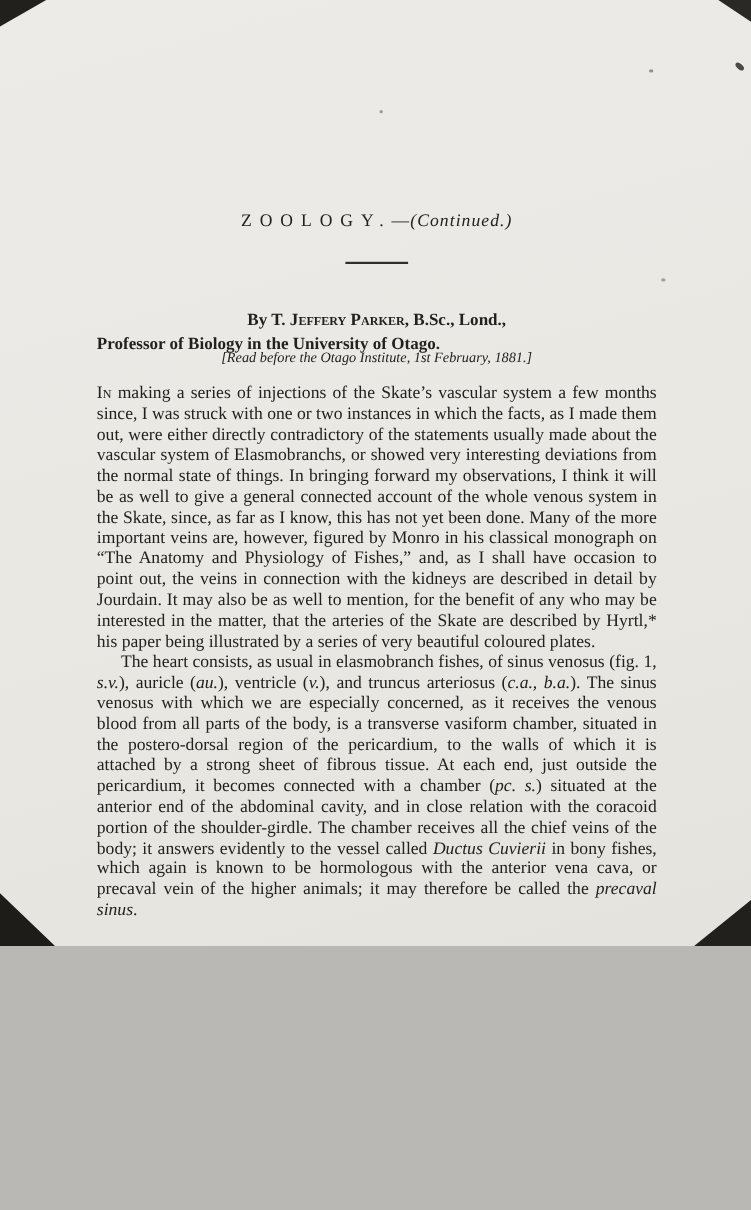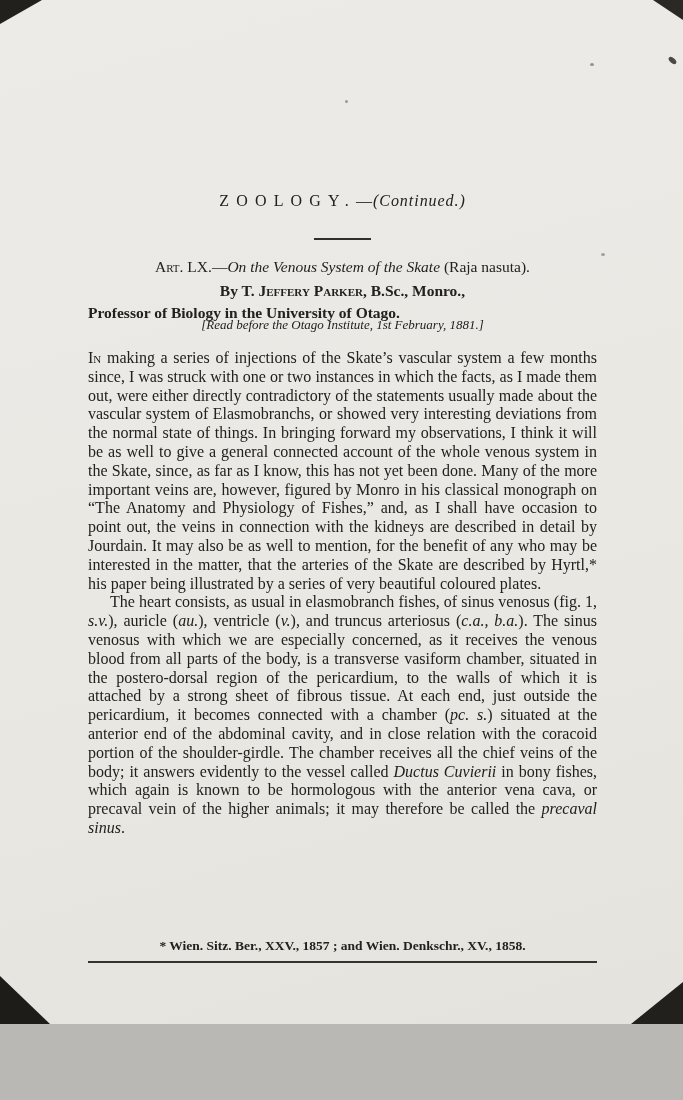--- a/index.html
+++ b/index.html
@@ -2,21 +2,21 @@
 <html><head>
 <meta charset="utf-8">
 <style>
   html,body{margin:0;padding:0;}
   body{
     width:683px;height:1100px;
     background:#b9b8b4;
     font-family:"Liberation Serif","DejaVu Serif",serif;
   }
   .page{
-    position:relative;width:683px;height:1024px;overflow:hidden;
+    position:relative;width:683px;height:860px;overflow:hidden;
     background:linear-gradient(165deg,#edebe7 0%,#e9e8e3 55%,#e4e3de 100%);
     color:#22211e;
     text-decoration:underline;
   }
   
   .corner{position:absolute;width:0;height:0;}
   .corner.tl{top:0;left:0;border-top:24px solid #21201d;border-right:42px solid transparent;}
   .corner.tr{top:0;right:0;border-top:20px solid #2a2926;border-left:30px solid transparent;}
   .corner.bl{bottom:0;left:0;border-bottom:48px solid #1d1c19;border-right:50px solid transparent;}
   .corner.br{bottom:0;right:0;border-bottom:42px solid #21201d;border-left:52px solid transparent;}
@@ -62,23 +62,22 @@
   <div class="speck s2"></div>
   <div class="speck s3"></div>
   <div class="speck s4"></div>
   <div class="speck s5"></div>
   <div class="speck s6"></div>
 
   <div class="content section-header"><span class="spaced">ZOOLOGY.</span><span>—</span><span class="it">(Continued.)</span></div>
 
   <div class="rule"></div>
 
-  <div class="content art-title"><span class="sc">Art. LX.—</span><span class="it">On the Venous System of the Skate</span><span> (Raja nasuta).</span></div>
 
-  <div class="content byline"><span>By T. </span><span class="sc">Jeffery Parker</span><span>, B.Sc., Monro.,</span></div>
+  <div class="content byline"><span>By T. </span><span class="sc">Jeffery Parker</span><span>, B.Sc., Lond.,</span></div>
 
   <div class="content affiliation">Professor of Biology in the University of Otago.</div>
 
   <div class="content read-note">[Read before the Otago Institute, 1st February, 1881.]</div>
 
   <div class="content body-text">
     <p><span class="sc">In</span><span> making a series of injections of the Skate’s vascular system a few months since, I was struck with one or two instances in which the facts, as I made them out, were either directly contradictory of the statements usually made about the vascular system of Elasmobranchs, or showed very interesting deviations from the normal state of things.  In bringing forward my observations, I think it will be as well to give a general connected account of the whole venous system in the Skate, since, as far as I know, this has not yet been done.  Many of the more important veins are, however, figured by Monro in his classical monograph on “The Anatomy and Physiology of Fishes,” and, as I shall have occasion to point out, the veins in connection with the kidneys are described in detail by Jourdain.  It may also be as well to mention, for the benefit of any who may be interested in the matter, that the arteries of the Skate are described by Hyrtl,* his paper being illustrated by a series of very beautiful coloured plates.</span></p>
     <p><span>The heart consists, as usual in elasmobranch fishes, of sinus venosus (fig. 1, </span><span class="it">s.v.</span><span>), auricle (</span><span class="it">au.</span><span>), ventricle (</span><span class="it">v.</span><span>), and truncus arteriosus (</span><span class="it">c.a., b.a.</span><span>).  The sinus venosus with which we are especially concerned, as it receives the venous blood from all parts of the body, is a transverse vasiform chamber, situated in the postero-dorsal region of the pericardium, to the walls of which it is attached by a strong sheet of fibrous tissue.  At each end, just outside the pericardium, it becomes connected with a chamber (</span><span class="it">pc. s.</span><span>) situated at the anterior end of the abdominal cavity, and in close relation with the coracoid portion of the shoulder-girdle.  The chamber receives all the chief veins of the body; it answers evidently to the vessel called </span><span class="it">Ductus Cuvierii</span><span> in bony fishes, which again is known to be hormologous with the anterior vena cava, or precaval vein of the higher animals; it may therefore be called the </span><span class="it">precaval sinus</span><span>.</span></p>
   </div>
 

